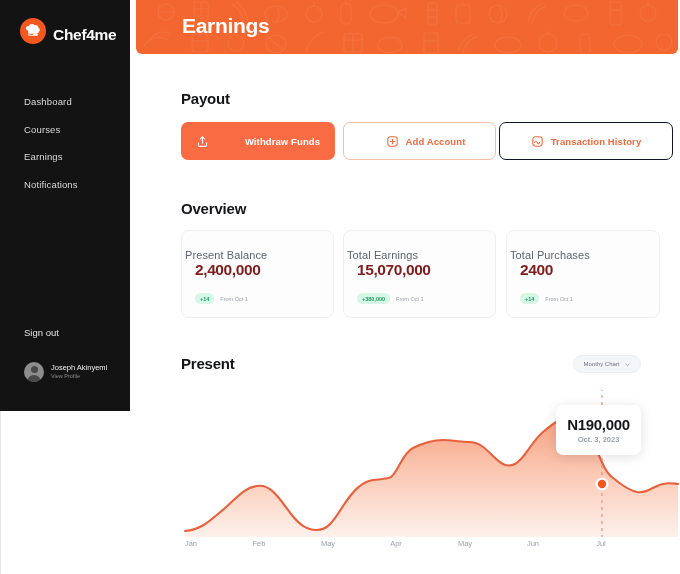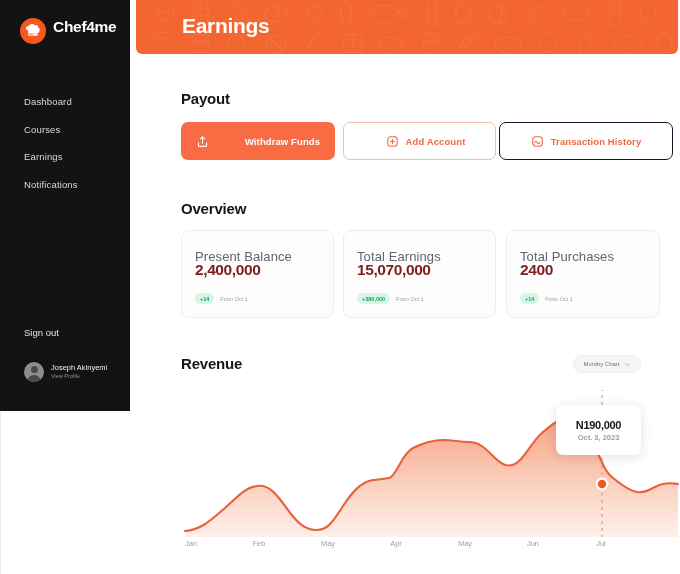--- a/index.html
+++ b/index.html
@@ -16,21 +16,21 @@
     position:absolute; left:0; top:0; width:130px; height:411px;
     background:#131313;
     z-index:5;
   }
   #sidebar-rule {
     position:absolute; left:0; top:411px; width:130px; height:163px;
     background:#ffffff; border-left:1px solid #e8e8e8;
   }
   #logo-row {
     position:absolute; left:20px; top:18px;
-    display:flex; align-items:flex-start; gap:7px;
+    display:flex; align-items:flex-end; gap:7px;
   }
   #logo-mark {
     width:26px; height:26px; border-radius:50%;
     background:#f4581f; position:relative; flex:none;
   }
   #logo-mark svg { position:absolute; left:4px; top:4px; }
   #logo-text {
     color:#ffffff; font-size:15.5px; font-weight:700; letter-spacing:-0.3px;
   }
   .nav-item {
@@ -104,22 +104,22 @@
 
   
   .card {
     position:absolute; top:230px; height:88px;
     background:#fdfdfd; border:1px solid #eceef0; border-radius:8px;
   }
   #card-0 { left:0;     width:153px; }
   #card-1 { left:162px; width:153px;padding-left:40px; }
   #card-2 { left:325px; width:154px; }
   .card-label {
-    position:absolute; left:13px; top:18px;
-    font-size:13px; color:#5e6472; letter-spacing:0.1px;
+    position:absolute; left:3px; top:18px;
+    font-size:11px; color:#5e6472; letter-spacing:0.1px;
   }
   .card-value {
     position:absolute; left:13px; top:30px;
     font-size:15.5px; font-weight:700; color:#7f1d1d; letter-spacing:-0.4px;
   }
   .card-foot {
     position:absolute; left:13px; top:62px;
     display:flex; align-items:center; gap:6px;
   }
   .badge {
@@ -146,21 +146,21 @@
     position:absolute; top:149px; font-size:7.5px; color:#9aa0ab;
     transform:translateX(-50%); white-space:nowrap;
   }
   #tooltip {
     position:absolute; left:375px; top:15px; width:85px; height:50px;
     background:#ffffff; border-radius:7px;
     box-shadow:0 2px 12px rgba(20,20,30,.13);
     display:flex; flex-direction:column; align-items:center;
     justify-content:center; gap:2px;
   }
-  #tooltip-value { font-size:11px; font-weight:700; color:#16171b; letter-spacing:-0.3px; }
+  #tooltip-value { font-size:15px; font-weight:700; color:#16171b; letter-spacing:-0.3px; }
   #tooltip-date  { font-size:7.5px; color:#9aa0ab;font-weight:bold; }
 </style>
 </head>
 <body>
 
 <div id="sidebar">
 
   <div id="logo-row">
     <div id="logo-mark">
       <svg width="18" height="18" viewBox="0 0 18 18">
@@ -297,21 +297,21 @@
 
   <div class="card" id="card-2">
     <div class="card-label">Total Purchases</div>
     <div class="card-value">2400</div>
     <div class="card-foot">
       <span class="badge">+14</span>
       <span class="foot-note">From Oct 1</span>
     </div>
   </div>
 
-  <div class="section-title" id="t-revenue">Revenue</div>
+  <div class="section-title" id="t-revenue">Present</div>
 
   <div id="chart-select">
     <span id="chart-select-label">Monthy Chart</span>
     <svg width="7" height="7" viewBox="0 0 10 10" fill="none" stroke="#9aa0ab" stroke-width="1.2" stroke-linecap="round" stroke-linejoin="round">
       <path d="M2.4 4L5 6.6 7.6 4"></path>
     </svg>
   </div>
 
   <div id="chart-wrap">
     <svg id="chart-svg" width="499" height="150" viewBox="0 0 499 150">

